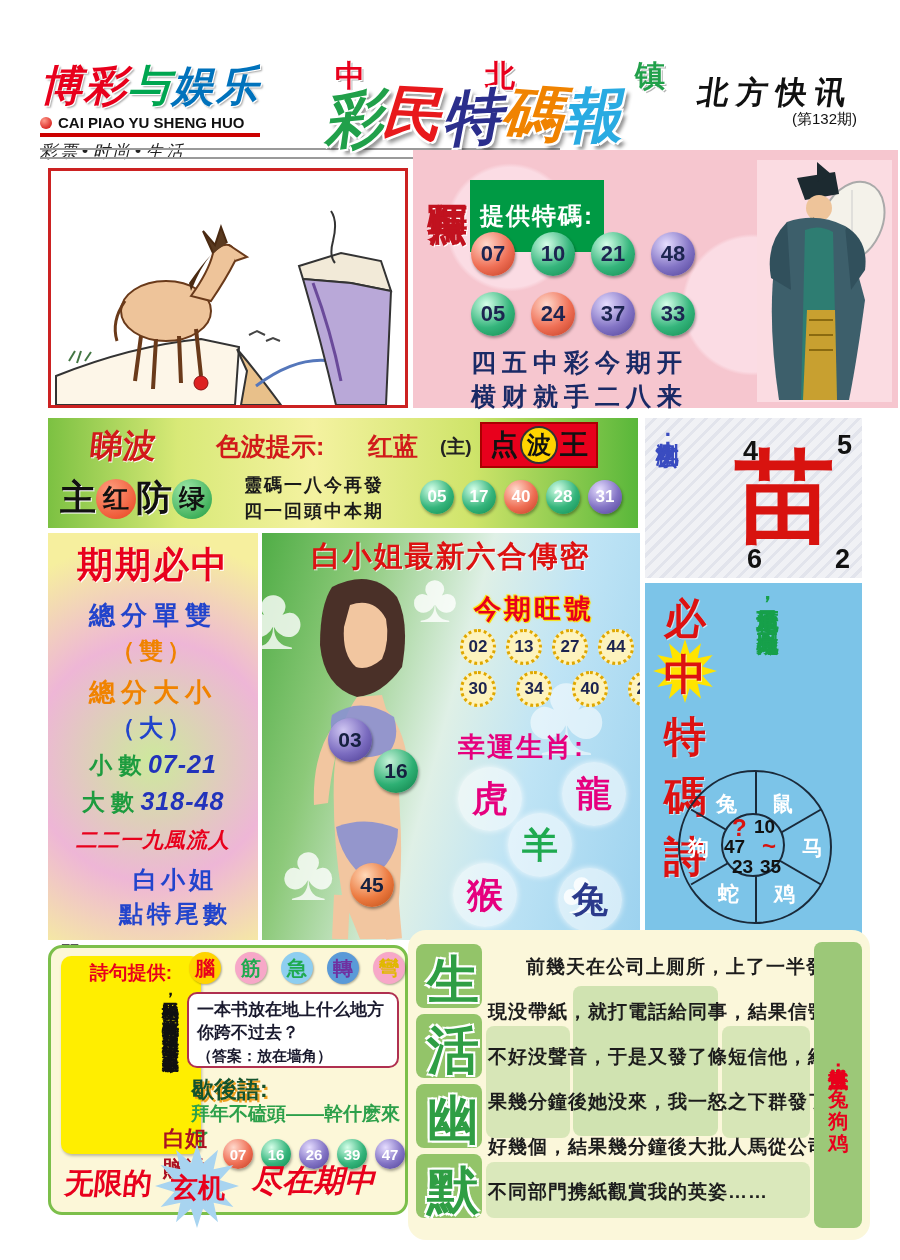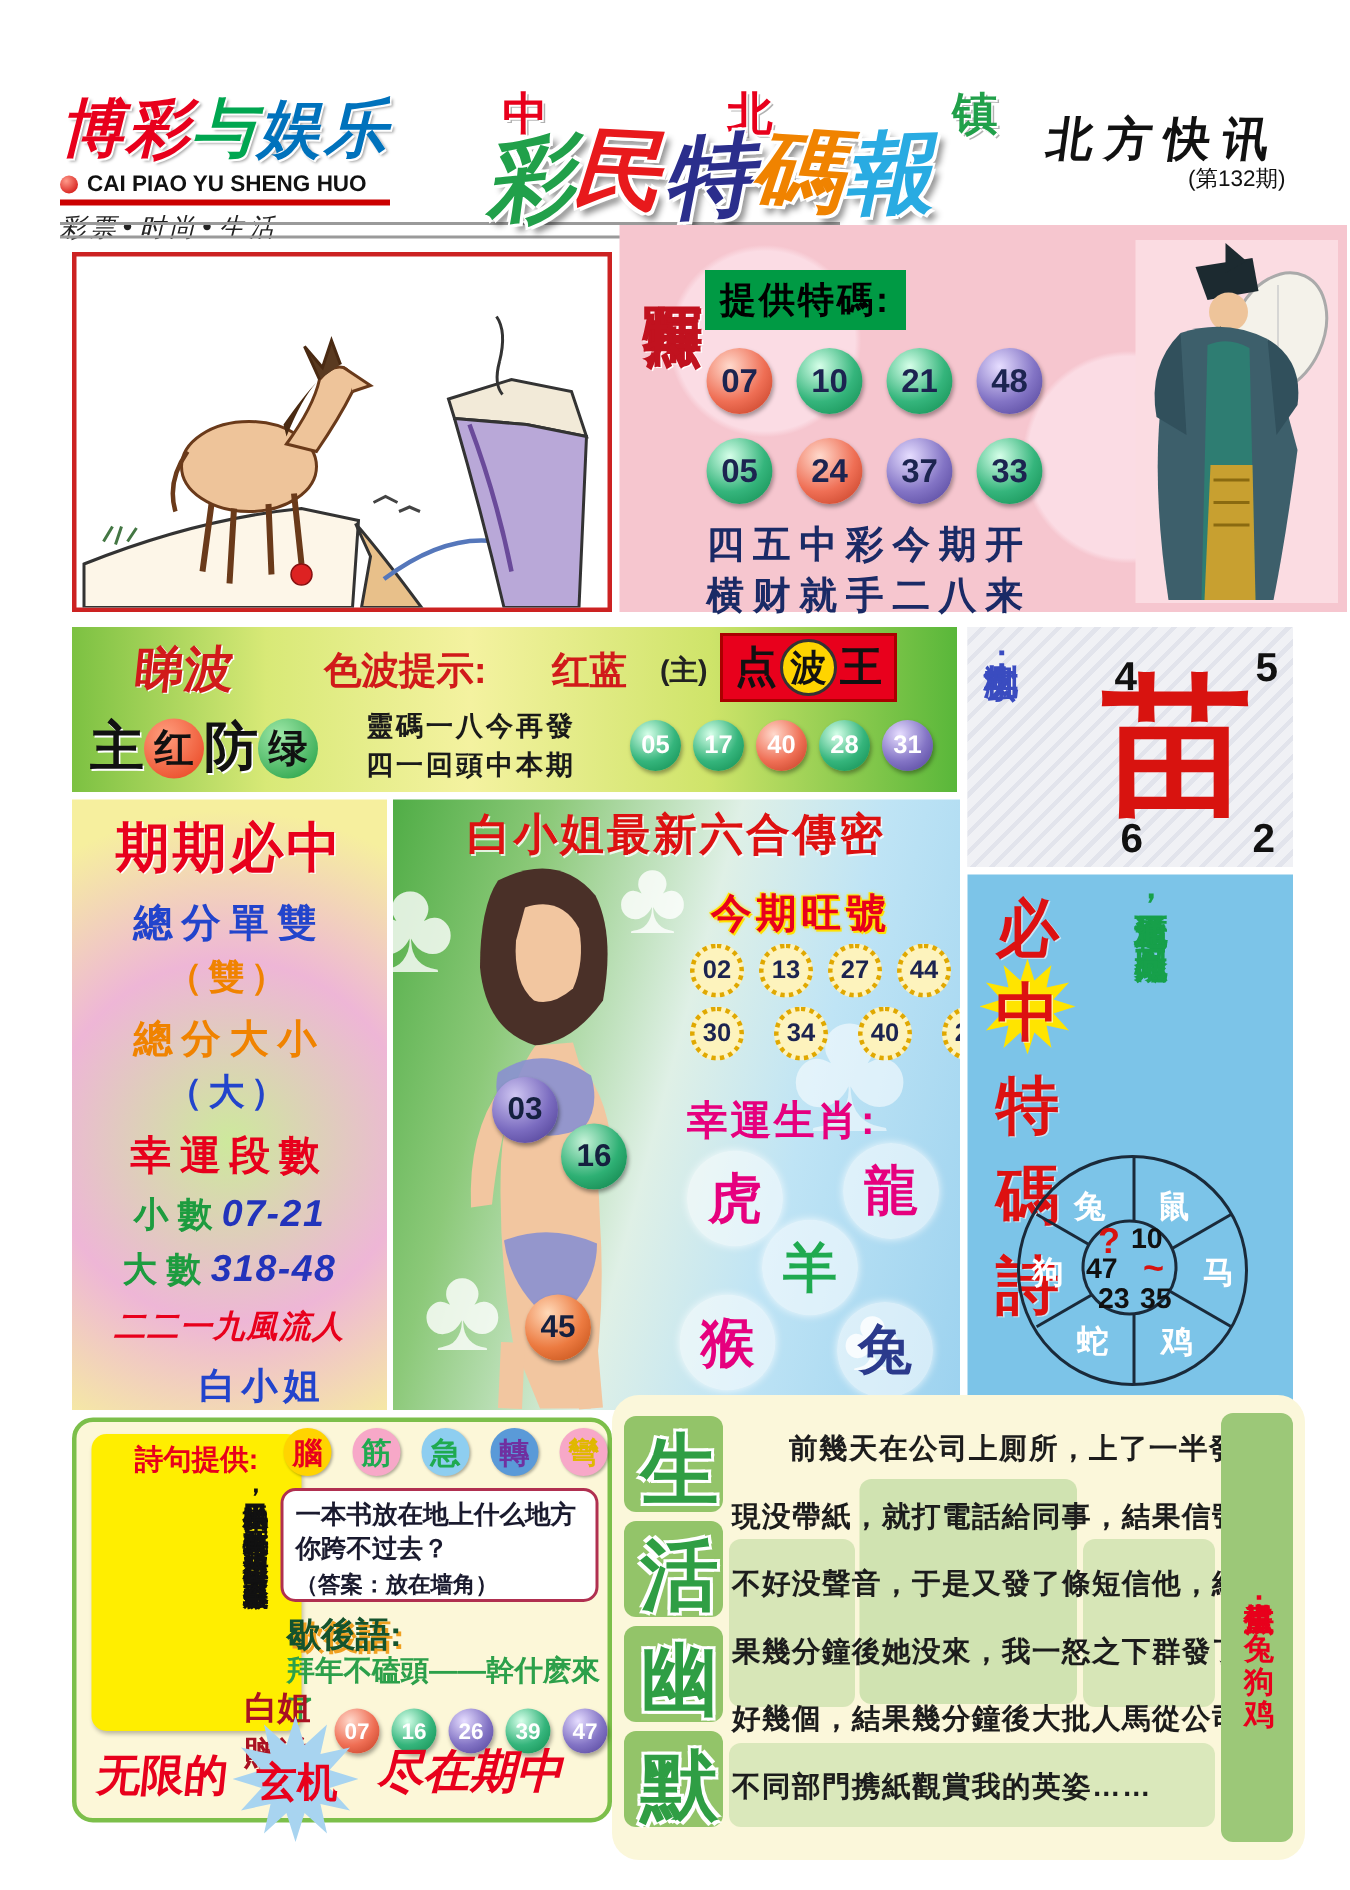--- a/index.html
+++ b/index.html
@@ -38,21 +38,21 @@
   
   .donkey-panel{left:48px;top:168px;width:360px;height:240px;background:#fff;border:3px solid #c22;box-sizing:border-box;}
 
   
   .junshi{left:413px;top:150px;width:485px;height:258px;
           background:radial-gradient(circle at 20% 30%,#fbdce4 0 14%,transparent 15%),
                      radial-gradient(circle at 70% 60%,#fbdce4 0 18%,transparent 19%),
                      #f6c6cf;}
   .junshi-title{left:8px;top:22px;color:#c1121f;font-size:40px;font-weight:bold;line-height:1.35;
                 text-shadow:1px 1px 0 #fff;}
-  .junshi-label{left:57px;top:30px;background:#009a44;color:#000000;font-size:24px;font-weight:bold;padding:4px 10px;letter-spacing:2px;}
+  .junshi-label{left:57px;top:30px;background:#009a44;color:#ffffff;font-size:24px;font-weight:bold;padding:20px 10px;letter-spacing:2px;}
   .junshi-row{display:flex;gap:16px;}
   .junshi-row .ball{width:44px;height:44px;font-size:22px;}
   .junshi-slogan{color:#1a2a66;font-size:25px;font-weight:bold;letter-spacing:6px;font-family:"DejaVu Serif",serif;line-height:1.35;}
   .advisor{right:6px;top:10px;width:135px;height:242px;background:#fbdce2;}
 
   
   .sebo{left:48px;top:418px;width:590px;height:110px;
         background:linear-gradient(90deg,#7cc142,#d8e977 22%,#f4f2a0 45%,#cfe46a 72%,#59b73a);}
   .sebo-title{color:#d11a1a;font-size:33px;font-weight:bold;font-family:"DejaVu Serif",serif;transform:skewX(-6deg);text-shadow:1px 1px 0 #fff;}
   .sebo-hint{color:#d11a1a;font-size:25px;font-weight:bold;}
@@ -308,21 +308,20 @@
     <div class="abs xuanji-n" style="left:102px;top:126px;">6</div>
     <div class="abs xuanji-n" style="left:190px;top:126px;">2</div>
   </div>
 
   <div class="abs qiqi">
     <div class="qiqi-title">期期必中</div>
     <div class="q-line q-blue">總分單雙</div>
     <div class="q-paren q-orange">（雙）</div>
     <div class="q-line q-orange">總分大小</div>
     <div class="q-paren q-blue">（大）</div>
-    <div class="q-line q-red" style="font-size:27px;">幸運段數</div>
     <div class="q-pair">
       <span class="q-green">小 數</span>
       <span class="q-val">07-21</span>
     </div>
     <div class="q-pair">
       <span class="q-green">大 數</span>
       <span class="q-val">318-48</span>
     </div>
     <div class="q-phrase">二二一九風流人</div>
     <div class="q-small q-blue">白小姐</div>

